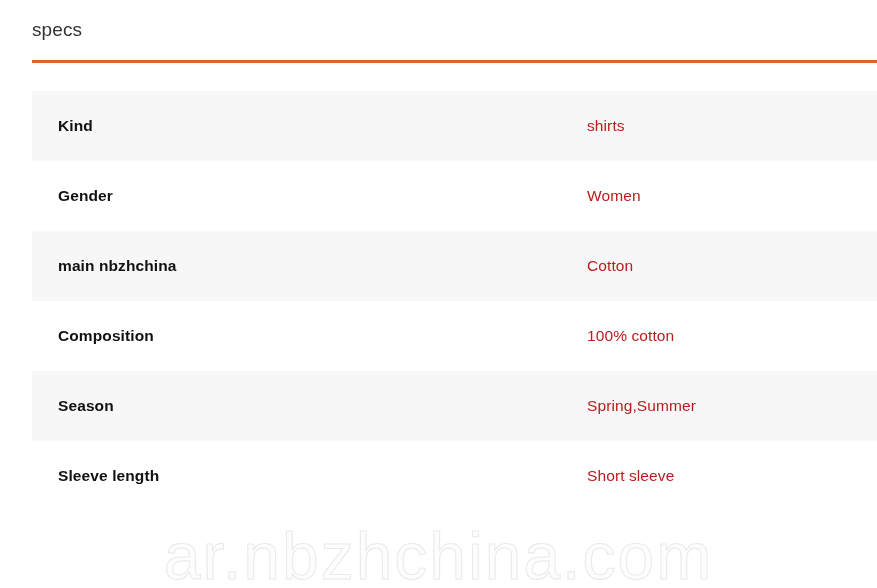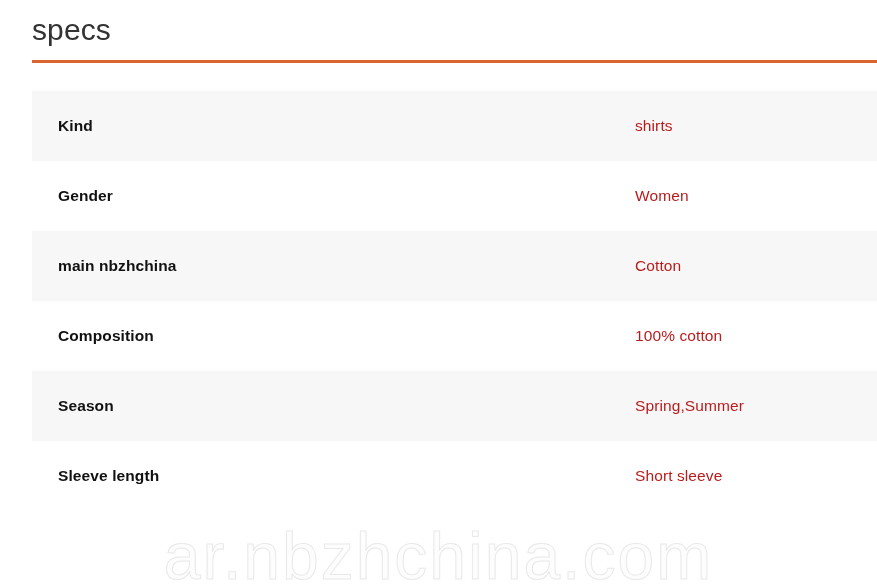--- a/index.html
+++ b/index.html
@@ -26,21 +26,21 @@
 
   
   .specs-header {
     position: absolute;
     left: 32px;
     top: 8px;
     right: 0;
     height: 52px;
   }
   .specs-title {
-    font-size: 30px;
+    font-size: 19px;
     font-weight: 400;
     color: #333333;
     line-height: 44px;
     letter-spacing: 0.1px;
     white-space: nowrap;
   }
   .specs-rule {
     position: absolute;
     left: 32px;
     top: 60px;
@@ -57,21 +57,20 @@
     width: 877px;
   }
   .spec-row {
     position: relative;
     height: 70px;
     margin-left: 32px;
     width: 845px;
     display: flex;
     align-items: center;
     box-sizing: border-box;
-    gap: 48px;
   }
   .spec-row.shaded {
     background: #f7f7f7;
   }
   .spec-row.plain {
     background: #ffffff;
   }
   .spec-label {
     width: 555px;
     padding-left: 26px;

